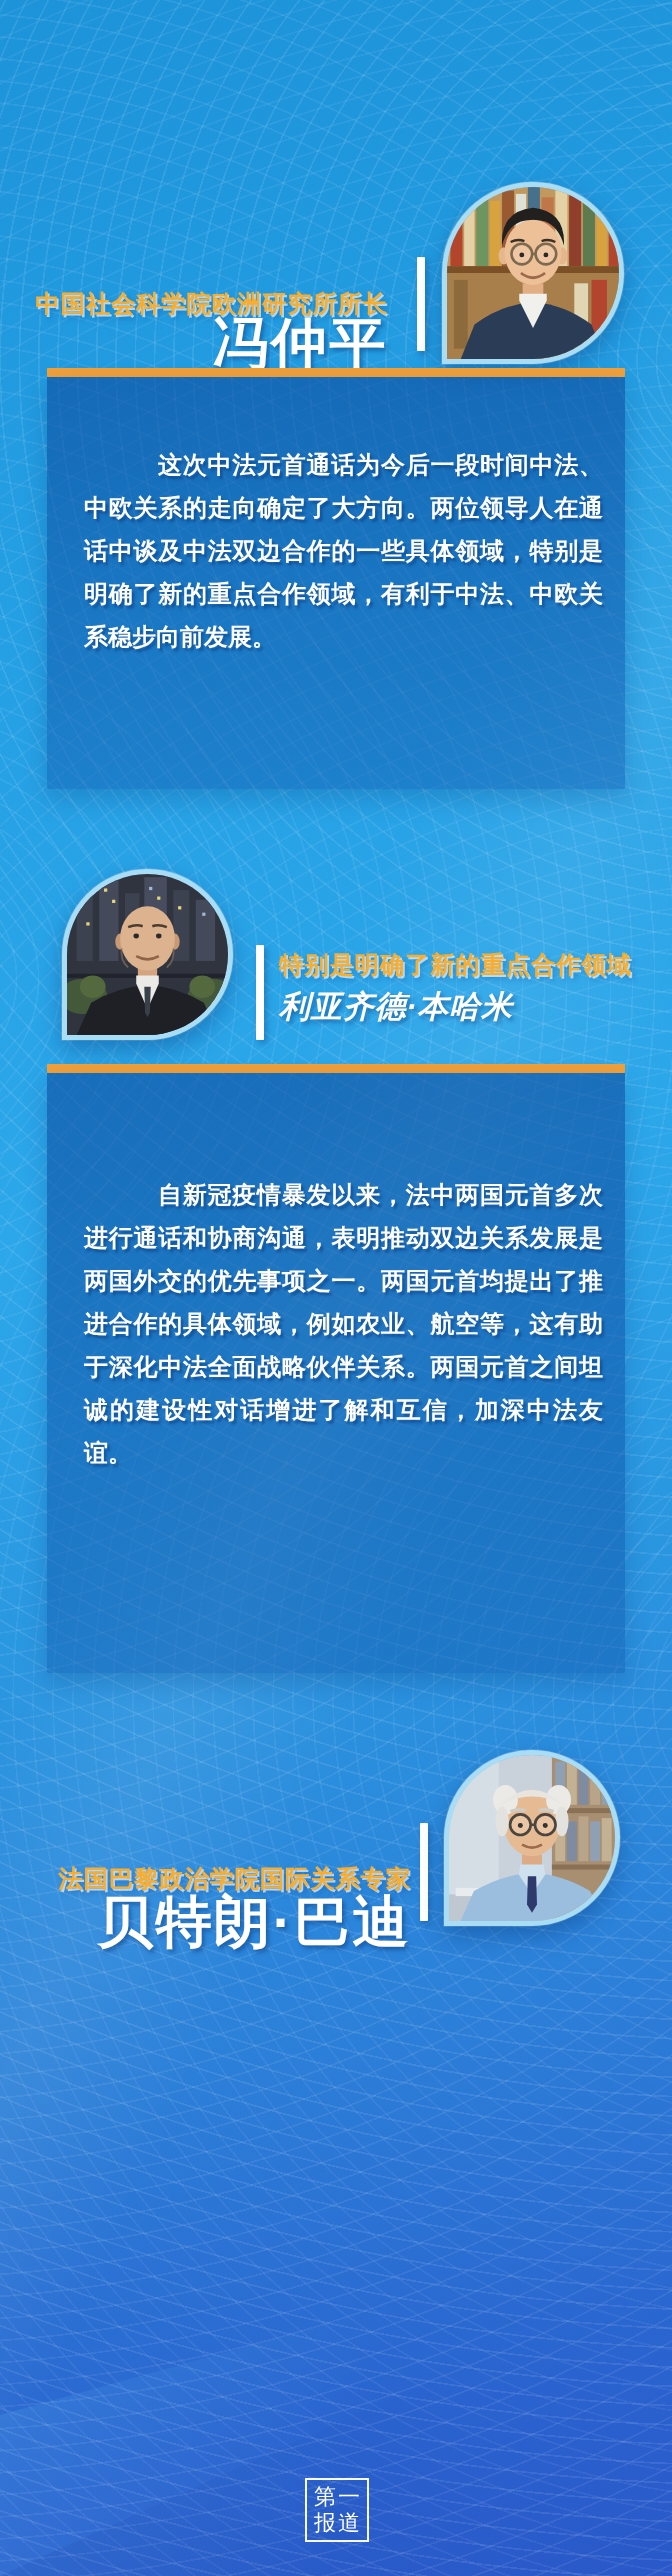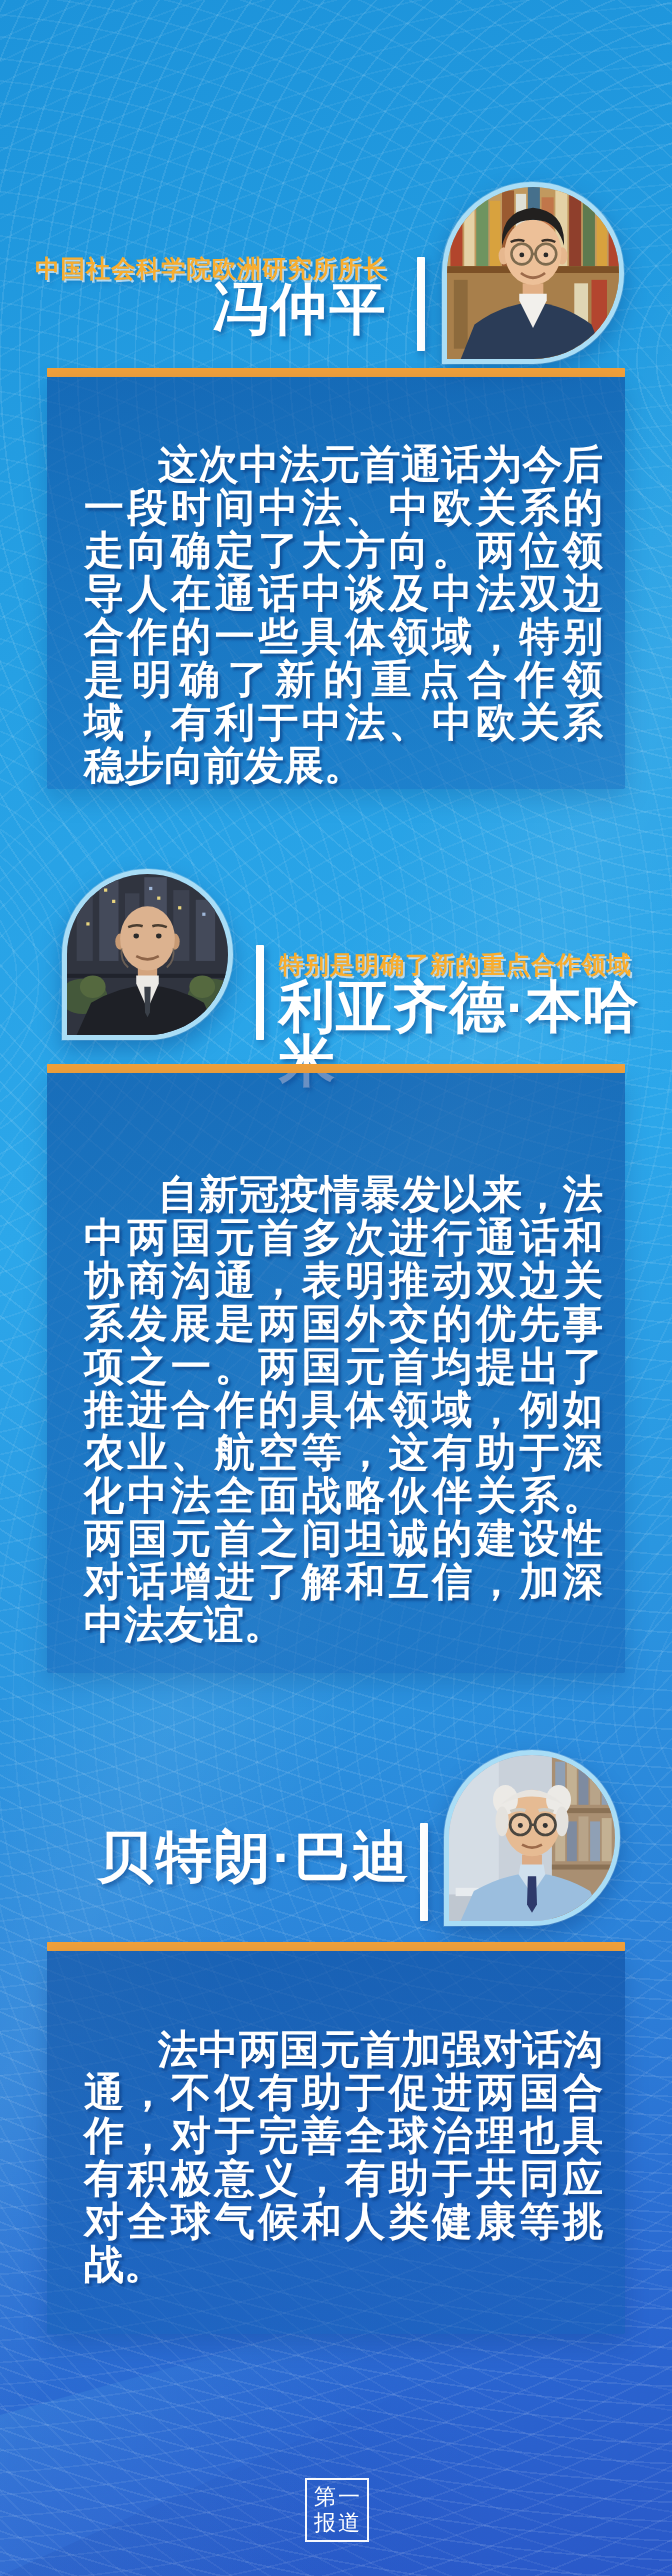--- a/index.html
+++ b/index.html
@@ -21,38 +21,38 @@
   .facet2{position:absolute;left:0;top:2270px;width:673px;height:306px;
     background:linear-gradient(80deg,rgba(10,40,140,.10),rgba(10,40,140,0) 70%);
     clip-path:polygon(0 100%,100% 0,100% 100%);}
 
   
   .banner{position:absolute;}
   .b-title{color:#f8ad2f;font-size:24.4px;font-weight:700;line-height:30px;letter-spacing:0.8px;
     text-shadow:1.7px 1.7px 0 rgba(255,255,255,.65),3.4px 4.2px 5px rgba(12,70,140,.35);}
   .b-name{color:#ffffff;font-size:56px;font-weight:700;line-height:50px;letter-spacing:2.5px;
     text-shadow:2.5px 3.4px 4.2px rgba(10,60,130,.55);}
-  .banner.align-r{text-align:right;}
+  .banner.align-r{text-align:right;margin-top:35px;}
   .banner.align-l{text-align:left;}
   .vbar{position:absolute;width:7.6px;background:#ffffff;border-radius:0.8px;
     box-shadow:2.5px 3.4px 5.9px rgba(10,60,130,.40);}
 
   
   .photo{position:absolute;border:5.9px solid #a9ddf6;overflow:hidden;background:#7fb6d9;
     border-radius:50% 50% 50% 0;
     box-shadow:0 10px 22px rgba(6,52,120,.38),0 0 0 0.8px rgba(255,255,255,.25);}
   .photo svg{display:block;width:100%;height:100%;}
 
   
   .card{position:absolute;left:47px;width:578px;}
   .accent{height:9.2px;background:#f1a13a;border-radius:0.8px;}
   .card-body{background:linear-gradient(180deg,rgba(13,76,158,.62),rgba(18,92,176,.48));
     box-shadow:0 10px 25px rgba(5,45,110,.22);border-radius:0 0 1.7px 1.7px;box-sizing:border-box;
     padding:0 22px 0 37px;}
-  .quote{color:#ffffff;font-size:40px;line-height:43px;font-weight:700;
+  .quote{color:#ffffff;font-size:24px;line-height:43px;font-weight:700;
     text-indent:74px;text-align:justify;letter-spacing:0;
     text-shadow:2.5px 2.5px 2.5px rgba(8,52,120,.55);}
   #card1 .card-body{height:412px;padding-top:66px;}
   #card2 .card-body{height:600px;padding-top:100px;}
   #card3 .card-body{height:383px;padding-top:77px;}
 
   
   .seal{position:absolute;left:305px;top:2478px;width:64px;height:64px;box-sizing:border-box;
     border:2.5px solid rgba(255,255,255,.96);display:grid;grid-template-columns:1fr 1fr;
     grid-template-rows:1fr 1fr;align-items:center;justify-items:center;padding:4.2px 5.9px;
@@ -156,31 +156,32 @@
       <path d="M38 33 Q43 31 47 32.5" stroke="#4a3d30" stroke-width="1.6" fill="none"></path>
       <path d="M53 32.5 Q57 31 62 33" stroke="#4a3d30" stroke-width="1.6" fill="none"></path>
       <ellipse cx="43" cy="38.5" rx="1.7" ry="1.5" fill="#2a2a2a"></ellipse>
         <ellipse cx="57" cy="38.5" rx="1.7" ry="1.5" fill="#2a2a2a"></ellipse>
       <path d="M43 51 Q50 55 57 51" stroke="#8d6448" stroke-width="1.6" fill="none"></path>
     </svg>
   </div>
   <div class="vbar" style="left:256px;top:945px;height:95px;"></div>
   <div class="banner align-l" style="left:279px;top:950px;width:387px;">
     <div class="b-title">特别是明确了新的重点合作领域</div>
-    <div class="b-name" style="font-size:56px;line-height:54px;letter-spacing:0.8px;">利亚齐德·本哈米</div>
+    <div class="b-name" style="font-size:31px;line-height:54px;letter-spacing:0.8px;font-style:italic;">利亚齐德·本哈米</div>
   </div>
 
   <div class="card" id="card2" style="top:1064px;">
     <div class="accent"></div>
     <div class="card-body">
       <div class="quote">自新冠疫情暴发以来，法中两国元首多次进行通话和协商沟通，表明推动双边关系发展是两国外交的优先事项之一。两国元首均提出了推进合作的具体领域，例如农业、航空等，这有助于深化中法全面战略伙伴关系。两国元首之间坦诚的建设性对话增进了解和互信，加深中法友谊。</div>
     </div>
   </div>
 
   <div class="banner align-r" style="left:0;top:1829px;width:411px;">
+    <div class="b-title">法国巴黎政治学院国际关系专家</div>
     <div class="b-name" style="margin-top:3.4px;">贝特朗·巴迪</div>
   </div>
   <div class="vbar" style="left:420px;top:1823px;width:8.4px;height:98px;"></div>
 
   <div class="photo" style="left:444px;top:1750px;width:166px;height:166px;">
     <svg viewBox="0 0 100 100" preserveAspectRatio="none">
       <rect width="100" height="100" fill="#c9d1da"></rect>
       <rect x="0" y="0" width="30" height="100" fill="#d5dde5"></rect>
       <rect x="62" y="0" width="38" height="100" fill="#a98f72"></rect>
       <rect x="64" y="4" width="6" height="26" fill="#8fa0b5"></rect>
@@ -215,26 +216,20 @@
       <path d="M54 33.5 Q58 32 63 34" stroke="#cfccc4" stroke-width="2" fill="none"></path>
       <circle cx="43" cy="42" r="6.2" fill="rgba(255,255,255,.16)" stroke="#4a463f" stroke-width="1.6"></circle>
       <circle cx="58" cy="42" r="6.2" fill="rgba(255,255,255,.16)" stroke="#4a463f" stroke-width="1.6"></circle>
       <path d="M49.2 42 L51.8 42" stroke="#4a463f" stroke-width="1.6"></path>
       <circle cx="43" cy="42.5" r="1.5" fill="#333"></circle>
         <circle cx="58" cy="42.5" r="1.5" fill="#333"></circle>
       <path d="M44 54 Q50 57.5 56 54" stroke="#9c6a4a" stroke-width="1.6" fill="none"></path>
     </svg>
   </div>
 
-  <div class="card" id="card3" style="top:1942px;">
-    <div class="accent"></div>
-    <div class="card-body">
-      <div class="quote">法中两国元首加强对话沟通，不仅有助于促进两国合作，对于完善全球治理也具有积极意义，有助于共同应对全球气候和人类健康等挑战。</div>
-    </div>
-  </div>
 
   <div class="seal">
     <span>第</span>
     <span>一</span>
     <span>报</span>
     <span>道</span>
   </div>
 </div>
 
 

